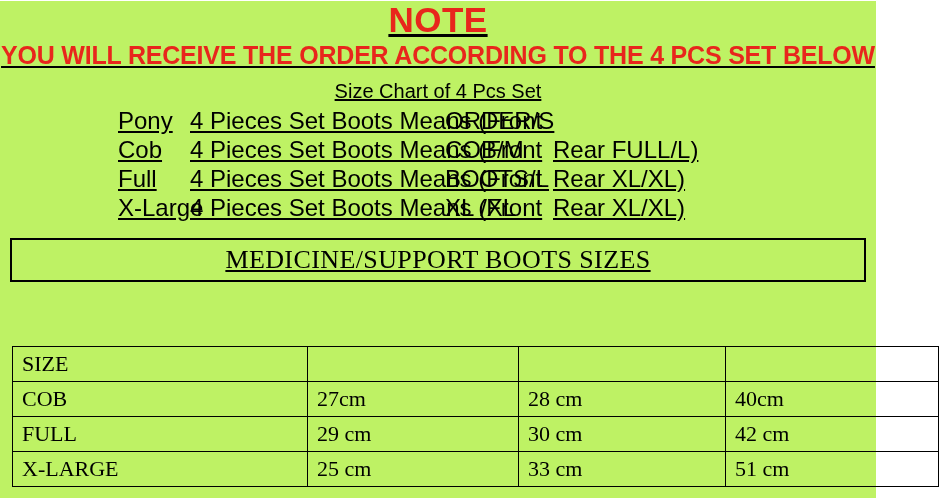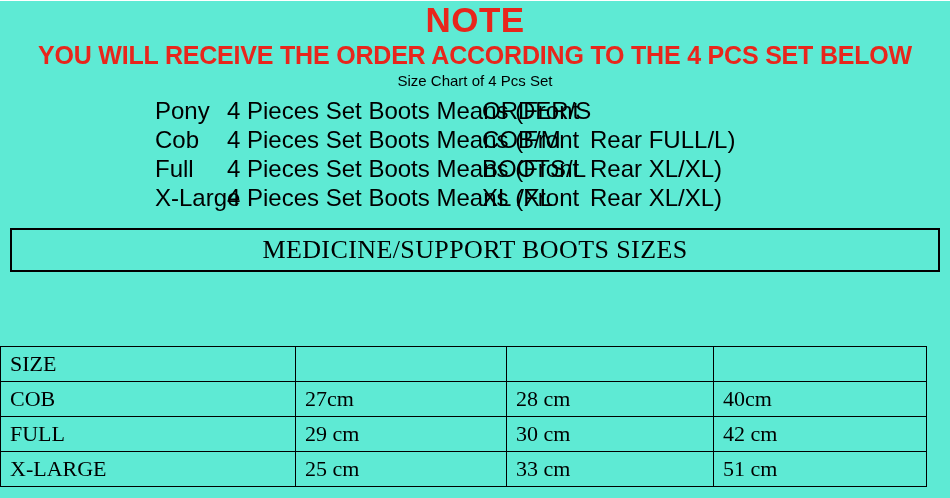--- a/index.html
+++ b/index.html
@@ -9,23 +9,24 @@
   }
   body {
     width: 950px;
     height: 498px;
     overflow: hidden;
     font-family: "Liberation Sans", sans-serif;
     color: #000000;
   }
   .page {
     position: relative;
-    width: 950px;
+    width: 876px;
     height: 498px;
-    background: #5eead4;
+    background: #bef264;
+    text-decoration: underline;
   }
 
   
   .note-title {
     text-align: center;
     color: #e8261c;
     font-weight: bold;
     font-size: 35px;
     line-height: 38px;
     letter-spacing: 0.5px;
@@ -38,23 +39,23 @@
     font-size: 25px;
     line-height: 28px;
     letter-spacing: -0.2px;
     margin-top: 2px;
     white-space: nowrap;
   }
 
   
   .set-title {
     text-align: center;
-    font-size: 15px;
+    font-size: 20px;
     line-height: 24px;
-    margin-top: 0;
+    margin-top: 10px;
     font-family: "Liberation Sans", sans-serif;
   }
   .set-rows {
     margin: 3px auto 0 auto;
     width: 640px;
   }
   .set-row {
     display: flex;
     font-size: 24px;
     line-height: 29px;
@@ -76,21 +77,21 @@
   }
   .banner-text {
     font-family: "Liberation Serif", serif;
     font-size: 26px;
     letter-spacing: 0.4px;
   }
 
   
   .table-wrap {
     position: absolute;
-    left: 0;
+    left: 12px;
     top: 345px;
     width: 926px;
   }
   table.sizes {
     border-collapse: collapse;
     width: 100%;
     table-layout: fixed;
     font-family: "Liberation Serif", serif;
   }
   table.sizes td {

